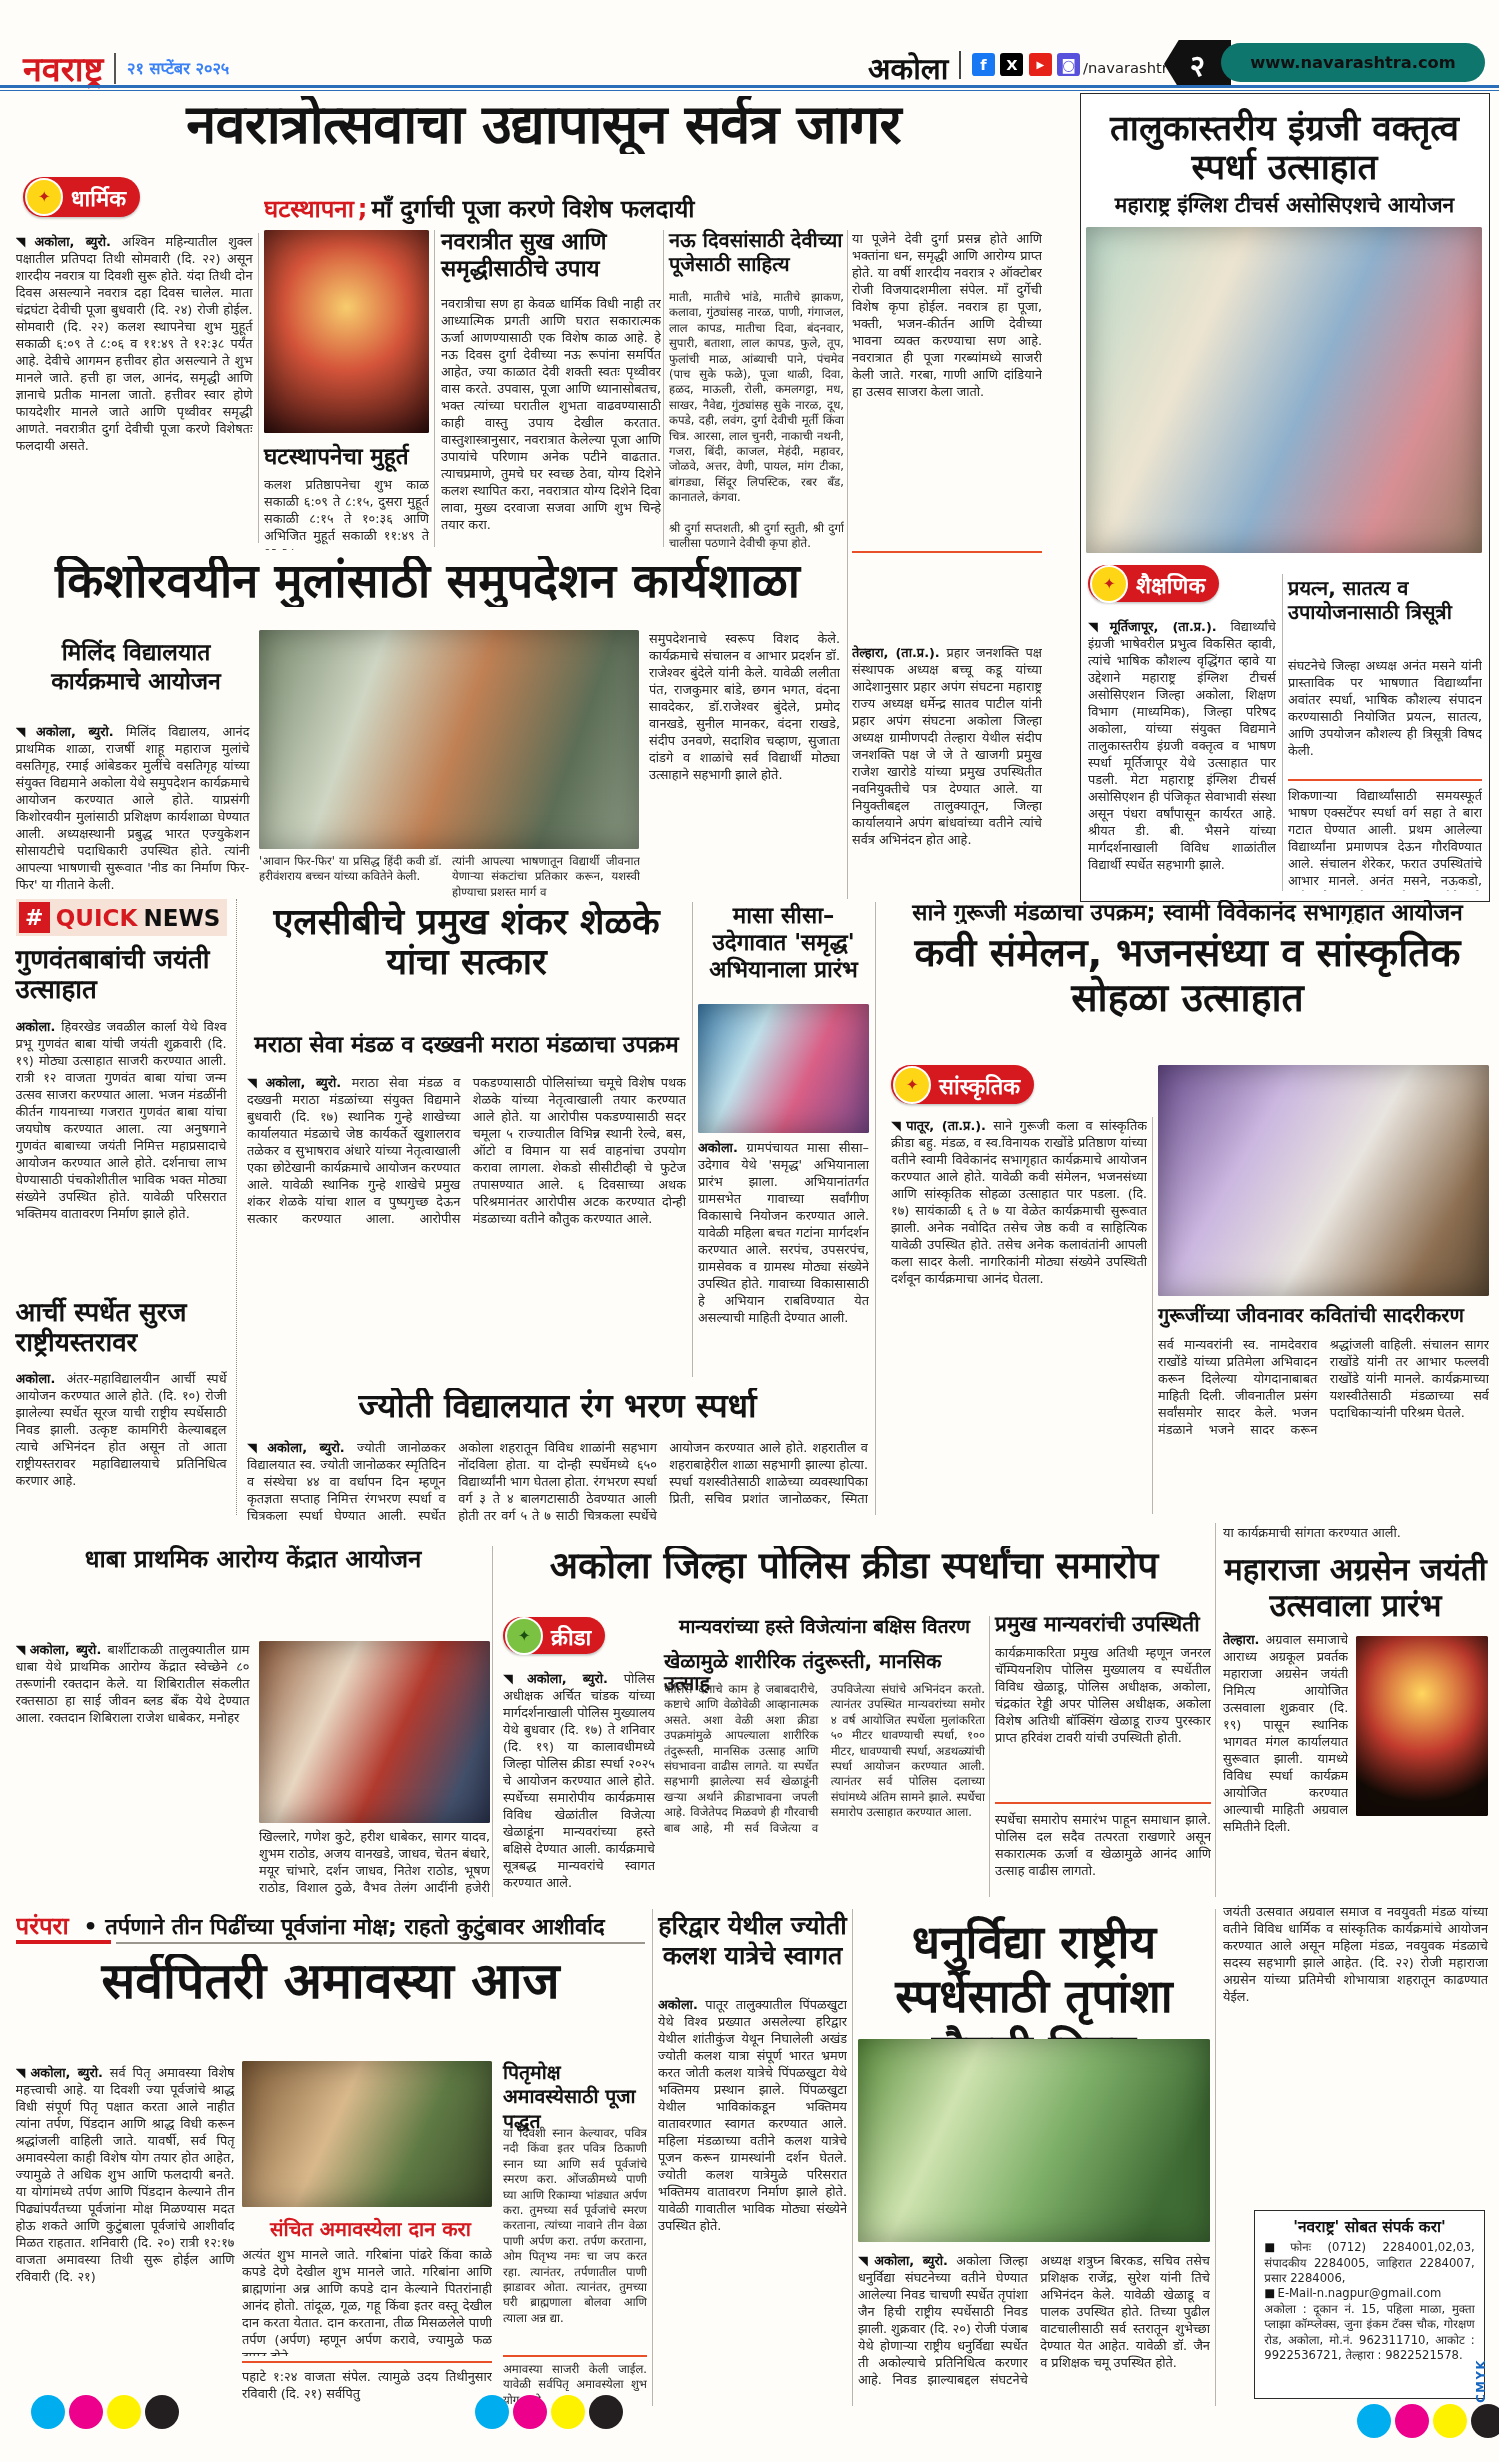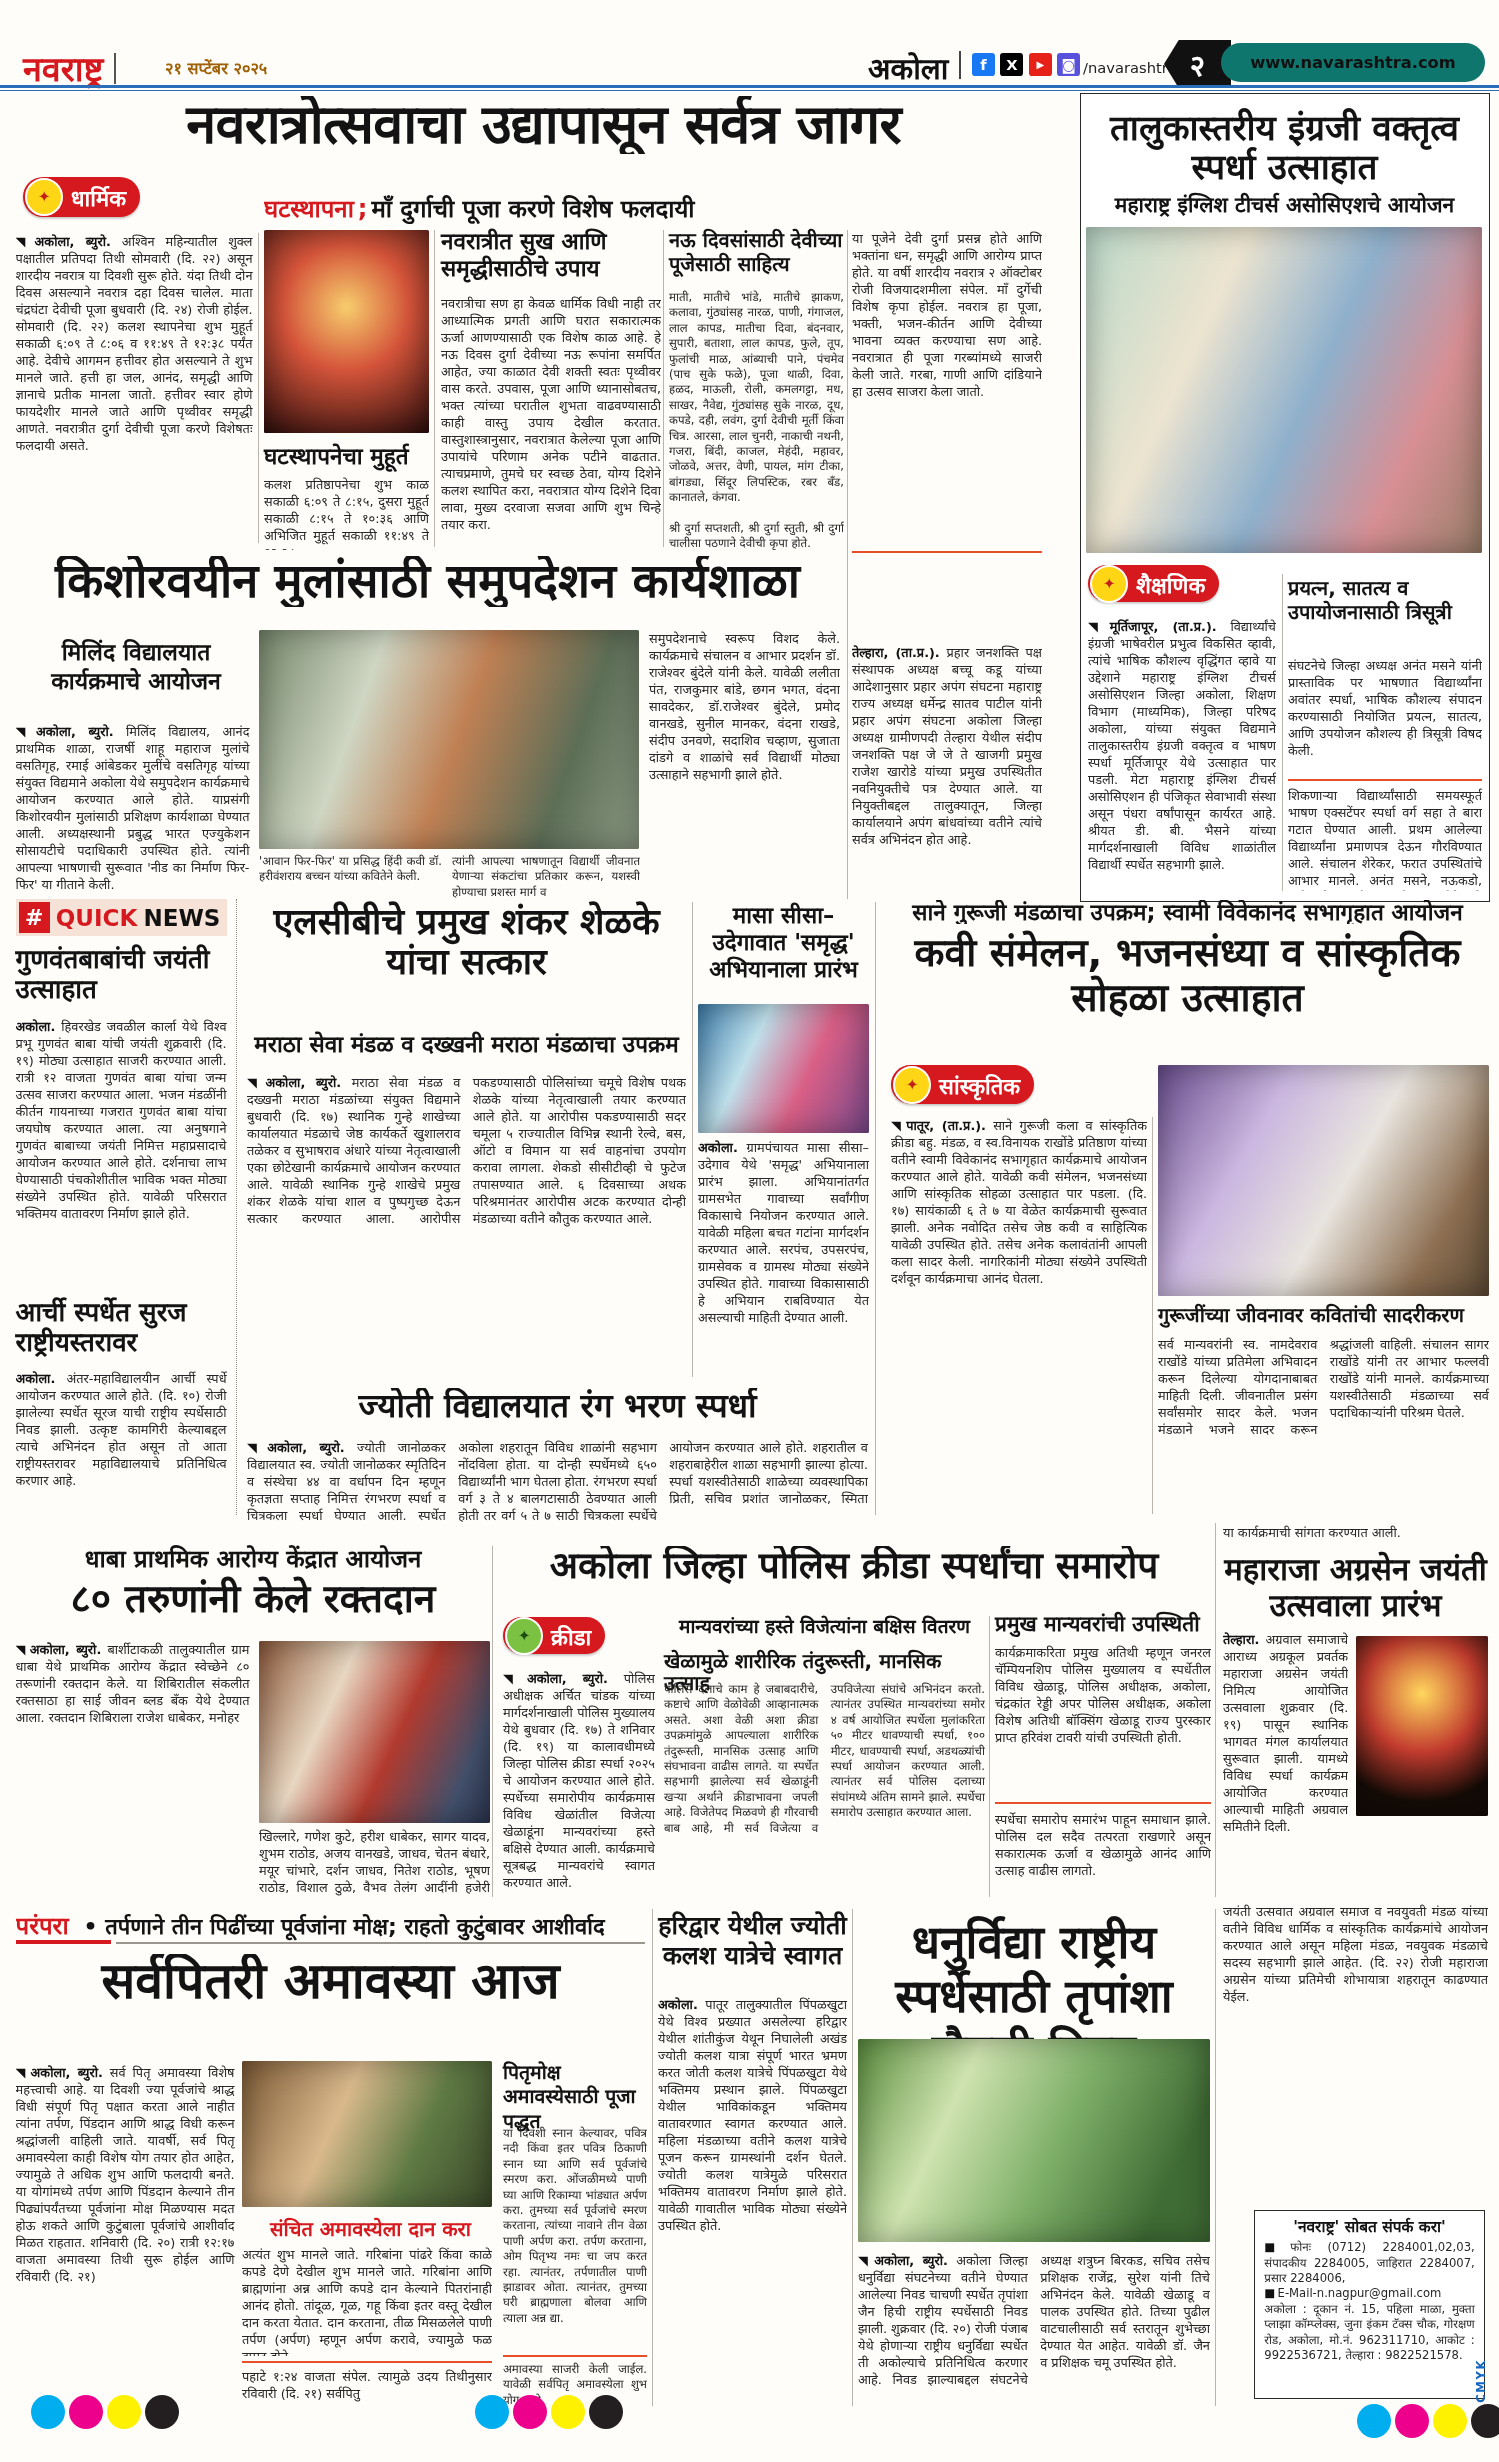--- a/index.html
+++ b/index.html
@@ -48,21 +48,21 @@
   .redsub{color:#d6191e;font-weight:700;}
 </style>
 </head>
 <body>
 
 <div class="page">
 
   <div class="abs" style="left:23px;top:45px;display:flex;align-items:center;gap:11px;">
     <span style="font-size:34px;font-weight:800;color:#d6191e;">नवराष्ट्र</span>
     <span style="width:1.6px;height:31px;background:#555;"></span>
-    <span style="font-size:16.3px;font-weight:600;color:#a16207;margin-left:38px;">२१ सप्टेंबर २०२५</span>
+    <span style="font-size:16.3px;font-weight:600;color:#3b82f6;">२१ सप्टेंबर २०२५</span>
   </div>
   <div class="abs" style="left:868px;top:47px;font-size:29.5px;font-weight:800;color:#111;">अकोला</div>
   <div class="abs" style="left:959px;top:51px;width:1.6px;height:28px;background:#444;"></div>
   <div class="abs" style="left:972px;top:53px;display:flex;gap:5.4px;">
     <span class="icon-sq" style="background:#1877f2;">f</span>
     <span class="icon-sq" style="background:#000;">X</span>
     <span class="icon-sq" style="background:#e62117;font-size:10px;">▶</span>
     <span class="icon-sq" style="background:#5851db;">◙</span>
   </div>
   <div class="abs" style="left:1083px;top:59px;font-size:14.7px;color:#222;">/navarashtra</div>
@@ -194,21 +194,20 @@
   <div class="abs bd" style="left:891px;top:1117px;width:256px;height:397px;">
     <span class="mark">◥</span><span class="dl">पातूर, (ता.प्र.).</span>
     <span>साने गुरूजी कला व सांस्कृतिक क्रीडा बहु. मंडळ, व स्व.विनायक राखोंडे प्रतिष्ठाण यांच्या वतीने स्वामी विवेकानंद सभागृहात कार्यक्रमाचे आयोजन करण्यात आले होते. यावेळी कवी संमेलन, भजनसंध्या आणि सांस्कृतिक सोहळा उत्साहात पार पडला. (दि. १७) सायंकाळी ६ ते ७ या वेळेत कार्यक्रमाची सुरूवात झाली. अनेक नवोदित तसेच जेष्ठ कवी व साहित्यिक यावेळी उपस्थित होते. तसेच अनेक कलावंतांनी आपली कला सादर केली. नागरिकांनी मोठ्या संख्येने उपस्थिती दर्शवून कार्यक्रमाचा आनंद घेतला.</span>
   </div>
   <div class="abs photo ph-stage" style="left:1158px;top:1065px;width:331px;height:231px;"></div>
   <div class="abs hl" style="left:1158px;top:1305px;width:331px;font-size:20px;">गुरूजींच्या जीवनावर कवितांची सादरीकरण</div>
   <div class="abs bd c2" style="left:1158px;top:1336px;width:331px;height:178px;">सर्व मान्यवरांनी स्व. नामदेवराव राखोंडे यांच्या प्रतिमेला अभिवादन करून दिलेल्या योगदानाबाबत माहिती दिली. जीवनातील प्रसंग सर्वांसमोर सादर केले. भजन मंडळाने भजने सादर करून श्रद्धांजली वाहिली. संचालन सागर राखोंडे यांनी तर आभार फल्लवी राखोंडे यांनी मानले. कार्यक्रमाच्या यशस्वीतेसाठी मंडळाच्या सर्व पदाधिकाऱ्यांनी परिश्रम घेतले.</div>
   <div class="abs vsep" style="left:1152px;top:1117px;height:397px;"></div>
 
   <div class="abs hl ctr" style="left:18.6px;top:1547px;width:469px;font-size:24px;">धाबा प्राथमिक आरोग्य केंद्रात आयोजन</div>
-  <div class="abs hl ctr" style="left:15.5px;top:1578px;width:475px;font-size:39px;">८० तरुणांनी केले रक्तदान</div>
   <div class="abs bd" style="left:15.5px;top:1641px;width:234px;height:256px;">
     <span class="mark">◥</span><span class="dl">अकोला, ब्युरो.</span>
     <span>बार्शीटाकळी तालुक्यातील ग्राम धाबा येथे प्राथमिक आरोग्य केंद्रात स्वेच्छेने ८० तरूणांनी रक्तदान केले. या शिबिरातील संकलीत रक्तसाठा हा साई जीवन ब्लड बँक येथे देण्यात आला. रक्तदान शिबिराला राजेश धाबेकर, मनोहर</span>
   </div>
   <div class="abs photo ph-blood" style="left:259px;top:1641px;width:231px;height:182px;"></div>
   <div class="abs bd" style="left:259px;top:1828px;width:231px;height:68px;">खिल्लारे, गणेश कुटे, हरीश धाबेकर, सागर यादव, शुभम राठोड, अजय वानखडे, जाधव, चेतन बंधारे, मयूर चांभारे, दर्शन जाधव, नितेश राठोड, भूषण राठोड, विशाल ठुळे, वैभव तेलंग आदींनी हजेरी लावली. सदर रक्तदान शिबिराचे आयोजन करण्यात आले होते.</div>
 
   <div class="abs hl ctr" style="left:497px;top:1546px;width:714px;font-size:37px;white-space:nowrap;overflow:hidden;">अकोला जिल्हा पोलिस क्रीडा स्पर्धांचा समारोप</div>
   <div class="abs pill" style="left:503px;top:1617px;height:37px;">
     <span class="dot green">✦</span>

